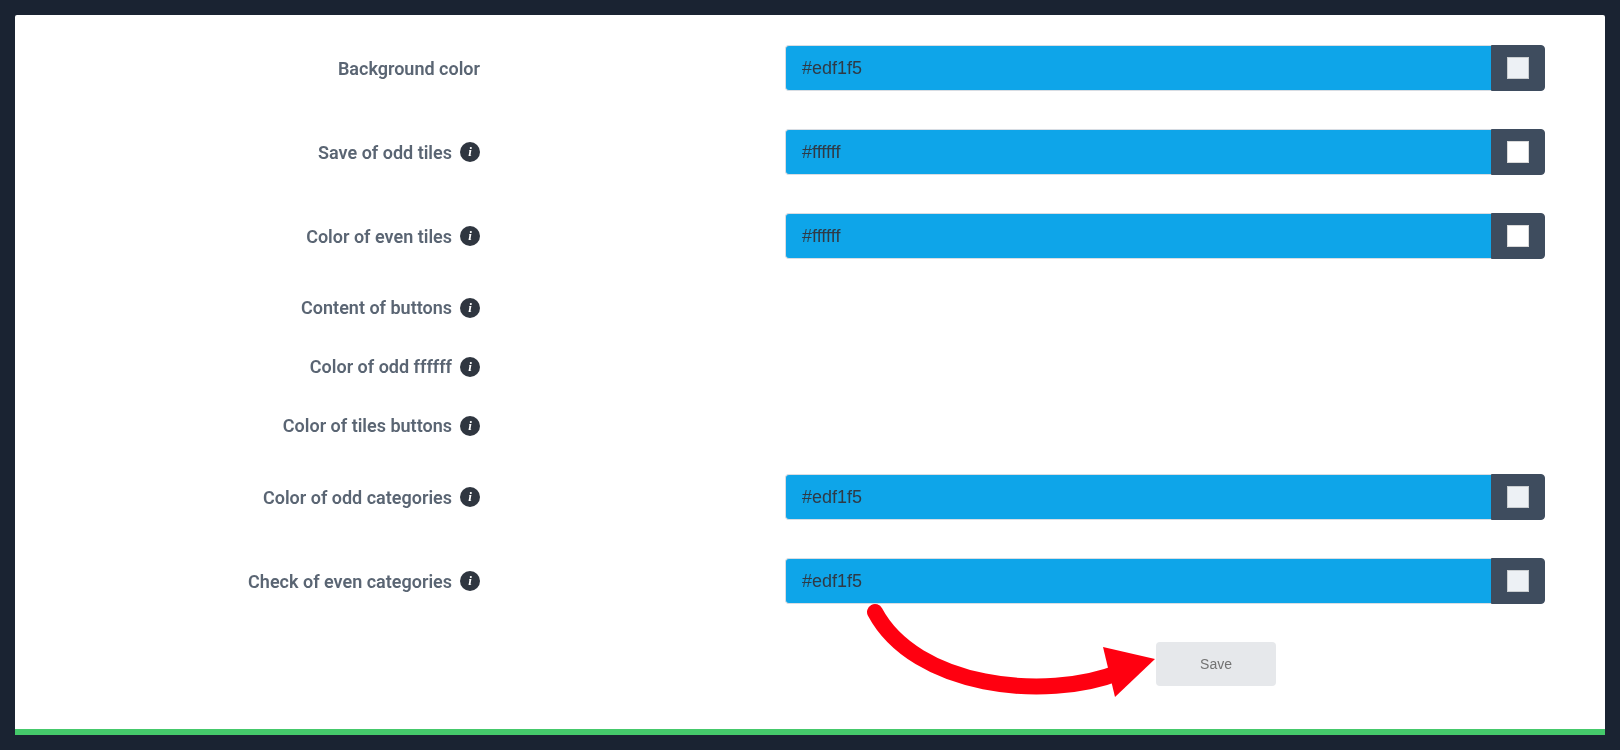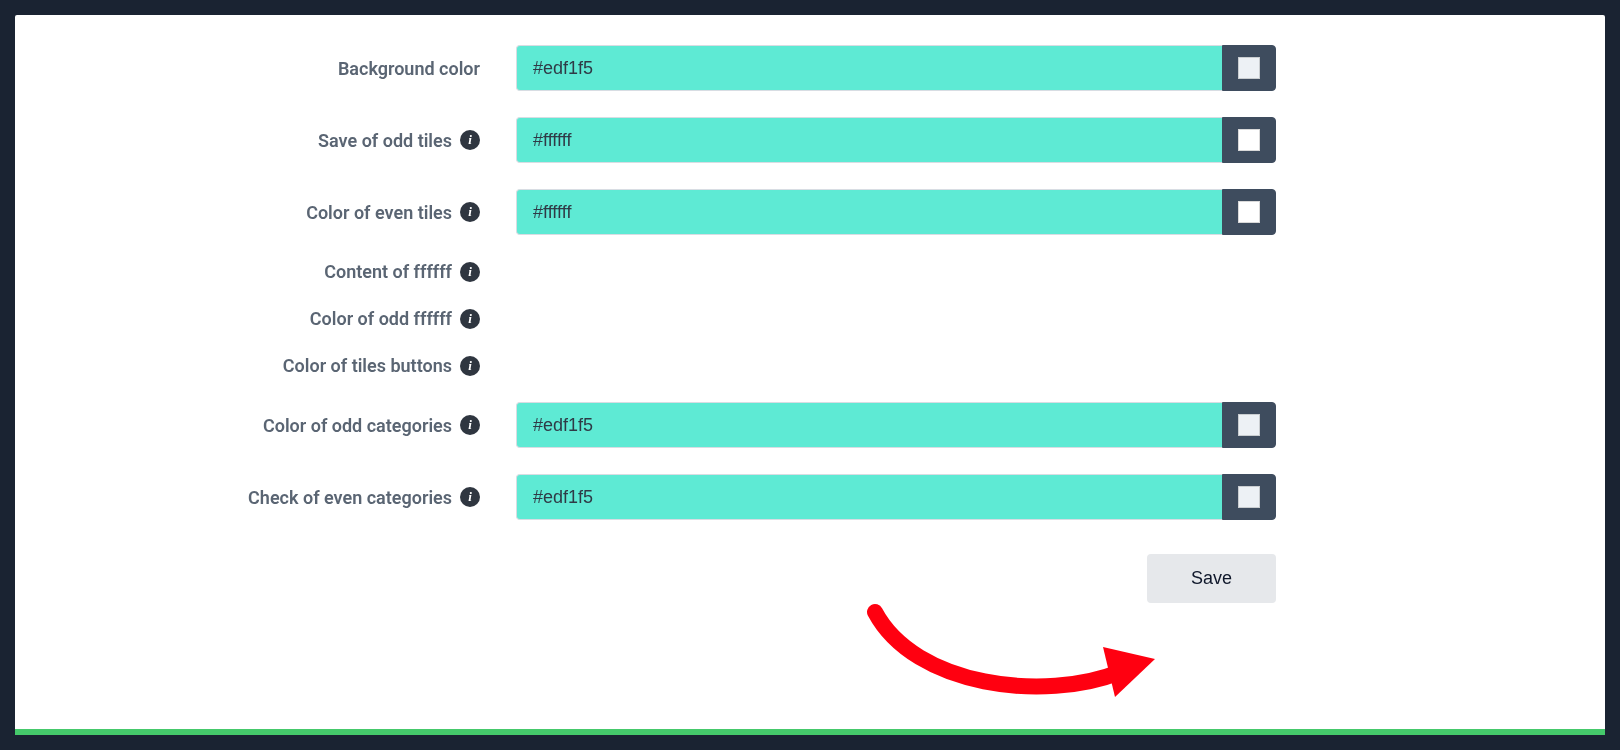--- a/index.html
+++ b/index.html
@@ -13,21 +13,22 @@
   .panel {
     background: #ffffff;
     border-radius: 2px;
     padding: 30px 60px 30px 30px;
     position: relative;
     height: 720px;
   }
   .form-row {
     display: flex;
     align-items: center;
-    margin-bottom: 26px;
+    margin-bottom: 38px;
+    justify-content: space-between;
   }
   .form-label {
     width: 445px;
     text-align: right;
     color: #5a6573;
     font-size: 18px;
     font-weight: 600;
     padding-right: 10px;
     display: flex;
     justify-content: flex-end;
@@ -53,21 +54,21 @@
     display: flex;
     flex: 1;
     max-width: 760px;
     margin-left: 26px;
   }
   .text-input {
     flex: 1;
     height: 46px;
     border: 1px solid #d8dde3;
     border-radius: 4px;
-    background: #5eead4;
+    background: #0ea5e9;
     padding: 0 16px;
     font-size: 18px;
     color: #2f3a46;
     outline: none;
   }
   .text-input.with-swatch {
     border-top-right-radius: 0;
     border-bottom-right-radius: 0;
     border-right: none;
   }
@@ -89,25 +90,25 @@
     border: 1px solid rgba(0,0,0,0.15);
   }
   .button-row {
     display: flex;
     justify-content: flex-end;
     max-width: 1231px;
     margin-top: 34px;
   }
   .save-btn {
     background: #e6e8eb;
-    color: #0f172a;
+    color: #737373;
     border: none;
     border-radius: 4px;
     padding: 14px 44px;
-    font-size: 18px;
+    font-size: 14px;
     font-weight: 500;
     cursor: pointer;
   }
   .footer-bar {
     position: absolute;
     left: 0; right: 0; bottom: 0;
     height: 6px;
     background: #45c96b;
   }
   .arrow-svg {
@@ -155,21 +156,21 @@
     <div class="input-wrap">
       <input class="text-input with-swatch" type="text" value="#ffffff" style="">
       <div class="swatch-box">
         <div class="swatch-inner" style="background:#ffffff"></div>
       </div>
     </div>
   </div>
 
   <div class="form-row">
     <div class="form-label">
-      <span>Content of ffffff</span>
+      <span>Content of buttons</span>
       <span class="info-icon">i</span>
     </div>
   </div>
 
   <div class="form-row">
     <div class="form-label">
       <span>Color of odd ffffff</span>
       <span class="info-icon">i</span>
     </div>
   </div>

